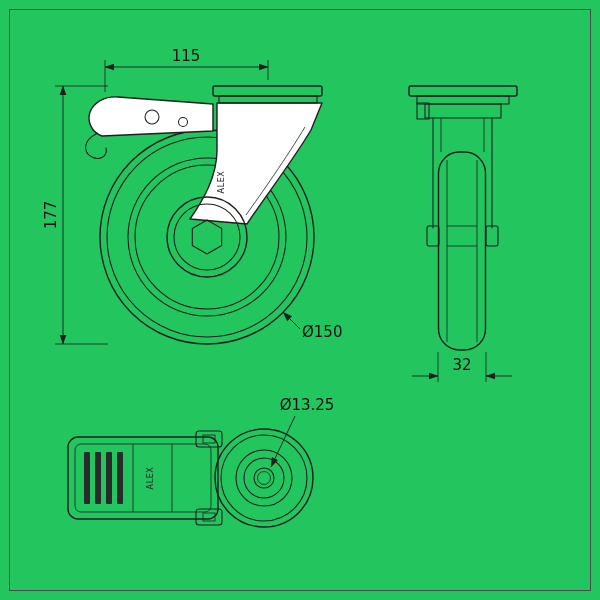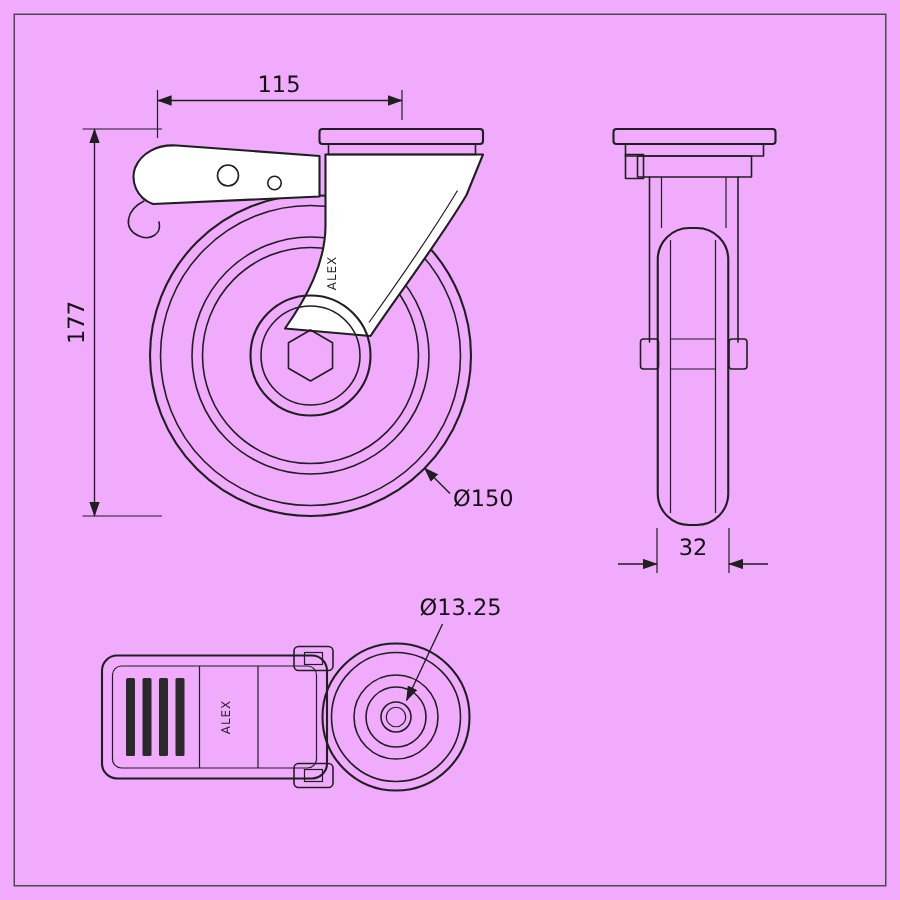--- a/index.html
+++ b/index.html
@@ -1,16 +1,16 @@
 <!DOCTYPE html>
 <html><head>
 <meta charset="utf-8">
 <style>
   html,body{margin:0;padding:0;background:#ffffff;}
-  .sheet{position:relative;width:600px;height:600px;background:#f0abfc;overflow:hidden;}
+  .sheet{position:relative;width:600px;height:600px;background:#22c55e;overflow:hidden;}
   svg{display:block;}
   .ol  {fill:none;stroke:#1f1f1f;stroke-width:1.4;stroke-linejoin:round;stroke-linecap:round;}
   .ol2 {fill:none;stroke:#1f1f1f;stroke-width:1.05;stroke-linejoin:round;stroke-linecap:round;}
   .thin{fill:none;stroke:#1f1f1f;stroke-width:0.8;}
   .dim {fill:none;stroke:#1f1f1f;stroke-width:0.9;}
   .wfill{fill:#ffffff;stroke:#1f1f1f;stroke-width:1.4;stroke-linejoin:round;}
   .bfill{fill:#2a2a2a;stroke:none;}
   .frame{fill:none;stroke:#4a4a4a;stroke-width:1;}
   text{font-family:"DejaVu Sans","Liberation Sans",sans-serif;fill:#111111;font-size:15px;}
   .logo{font-size:8px;letter-spacing:0.6px;fill:#1f1f1f;}

